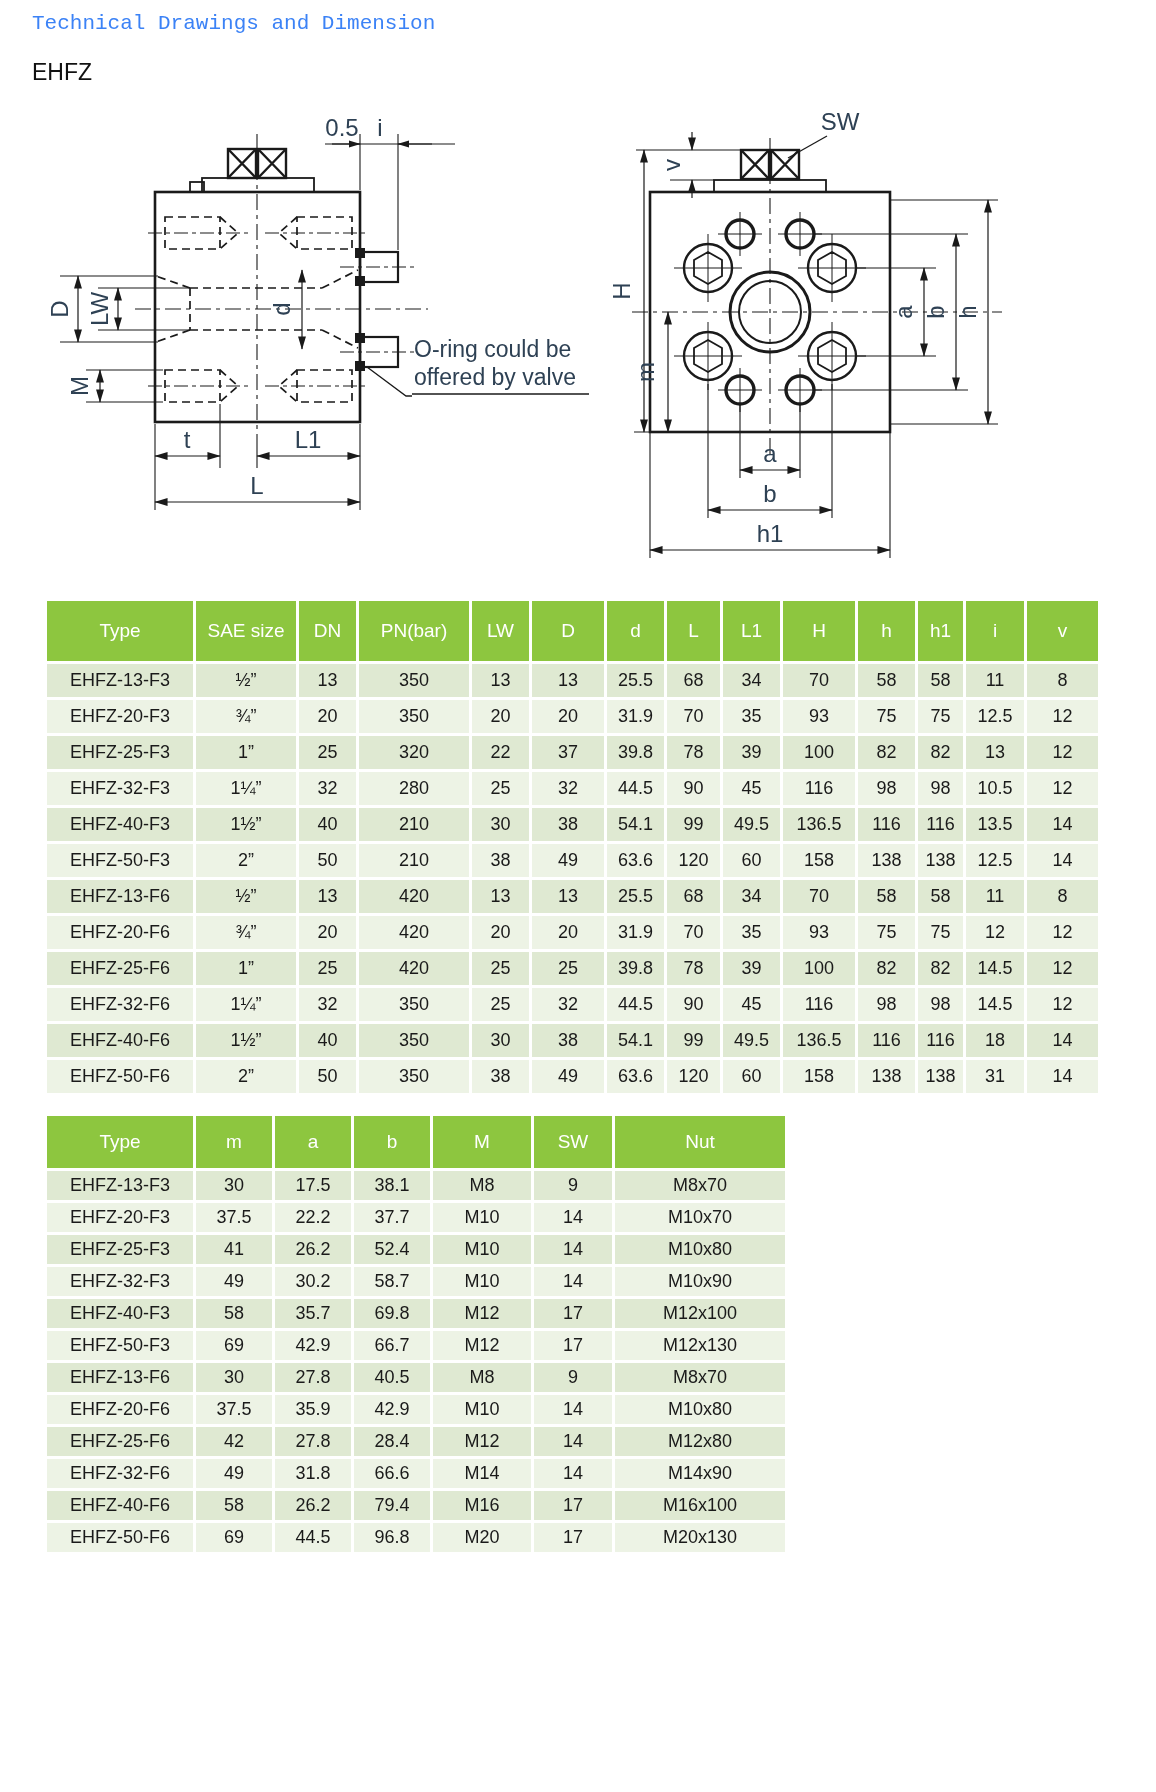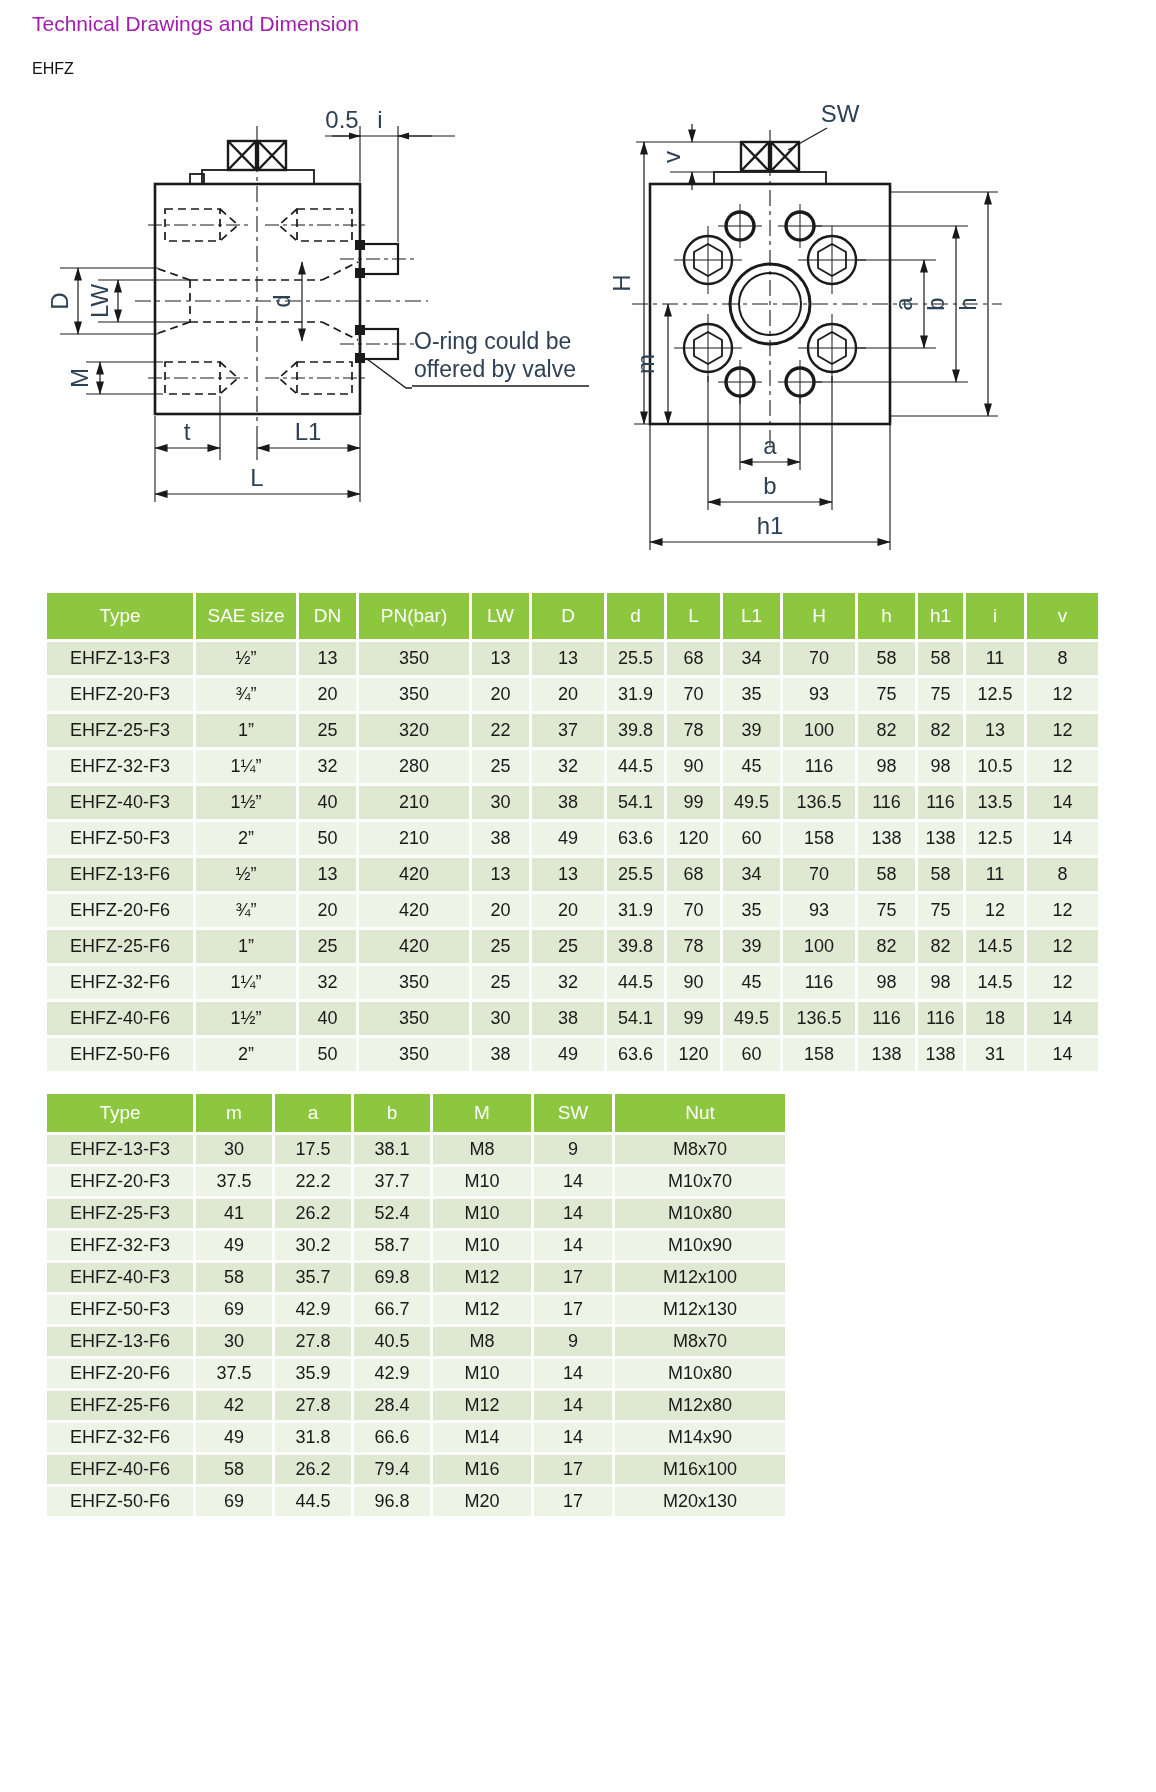--- a/index.html
+++ b/index.html
@@ -1,24 +1,24 @@
 <!DOCTYPE html>
 <html><head>
 <meta charset="utf-8">
 <style>
   html,body{margin:0;padding:0;background:#ffffff;}
   body{width:1156px;height:1792px;position:relative;font-family:"Liberation Sans",sans-serif;color:#1a1a1a;}
   .titles{padding:12px 0 0 32px;}
-  .page-title{font-size:21px;font-weight:400;margin:0 0 24px 0;color:#a21caf;}
-  .page-subtitle{font-size:16px;font-weight:400;margin:0;color:#111;}
+  .page-title{font-size:21px;font-weight:400;margin:0 0 24px 0;color:#3b82f6;font-family:Liberation Mono, monospace;}
+  .page-subtitle{font-size:23px;font-weight:400;margin:0;color:#111;}
   svg.drawing{display:block;margin:18px 0 0 40px;}
   svg.drawing text{font-family:"Liberation Sans",sans-serif;fill:#2e4154;}
   .tables{margin:14px 0 0 44px;}
   table{border-collapse:separate;border-spacing:3px;table-layout:fixed;}
-  th{background:#8dc63f;color:#ffffff;font-weight:400;text-align:center;padding:0;}
+  th{background:#8dc63f;color:#ffffff;font-weight:400;text-align:center;padding:7px;}
   td{text-align:center;color:#1a1a1a;padding:0;white-space:nowrap;}
   #dim-table-1 th{height:46px;font-size:19px;}
   #dim-table-1 td{height:33px;font-size:18px;}
   #dim-table-2 th{height:38px;font-size:19px;}
   #dim-table-2 td{height:29px;font-size:18px;}
   tbody tr:nth-child(odd) td{background:#dfe9d2;}
   tbody tr:nth-child(even) td{background:#edf3e5;}
   #dim-table-2{margin-top:17px;}
 </style>
 </head>

